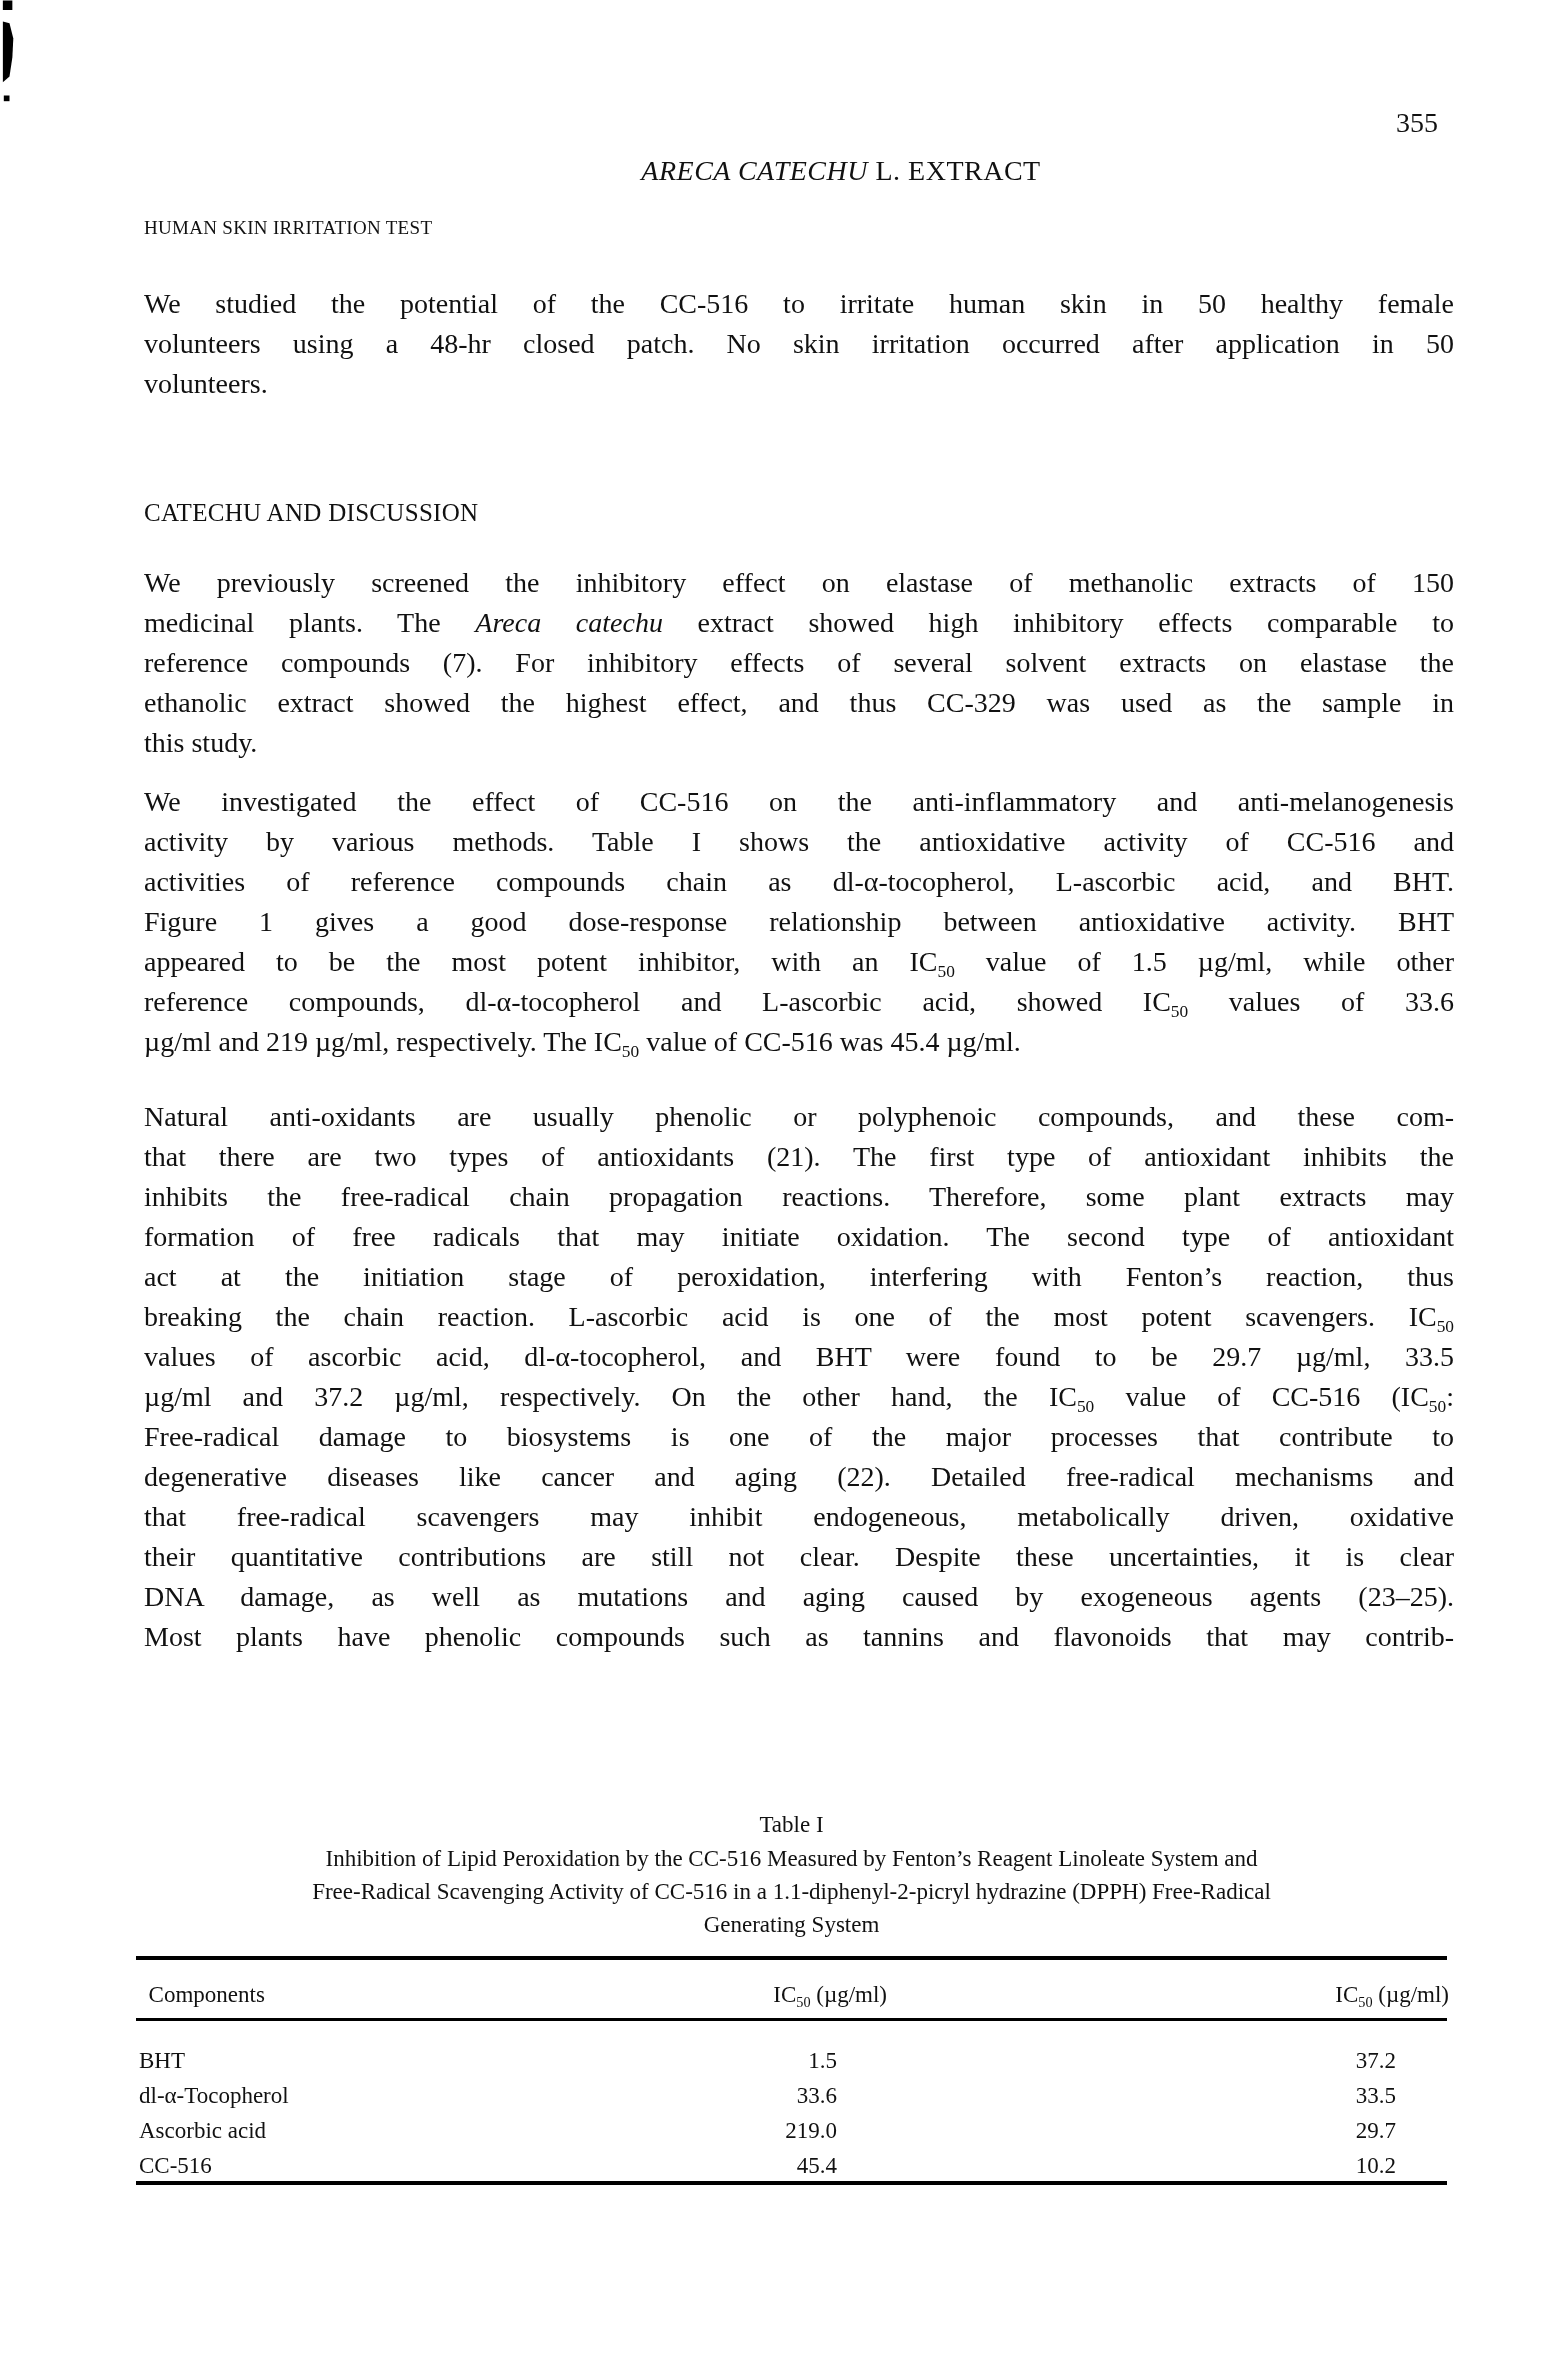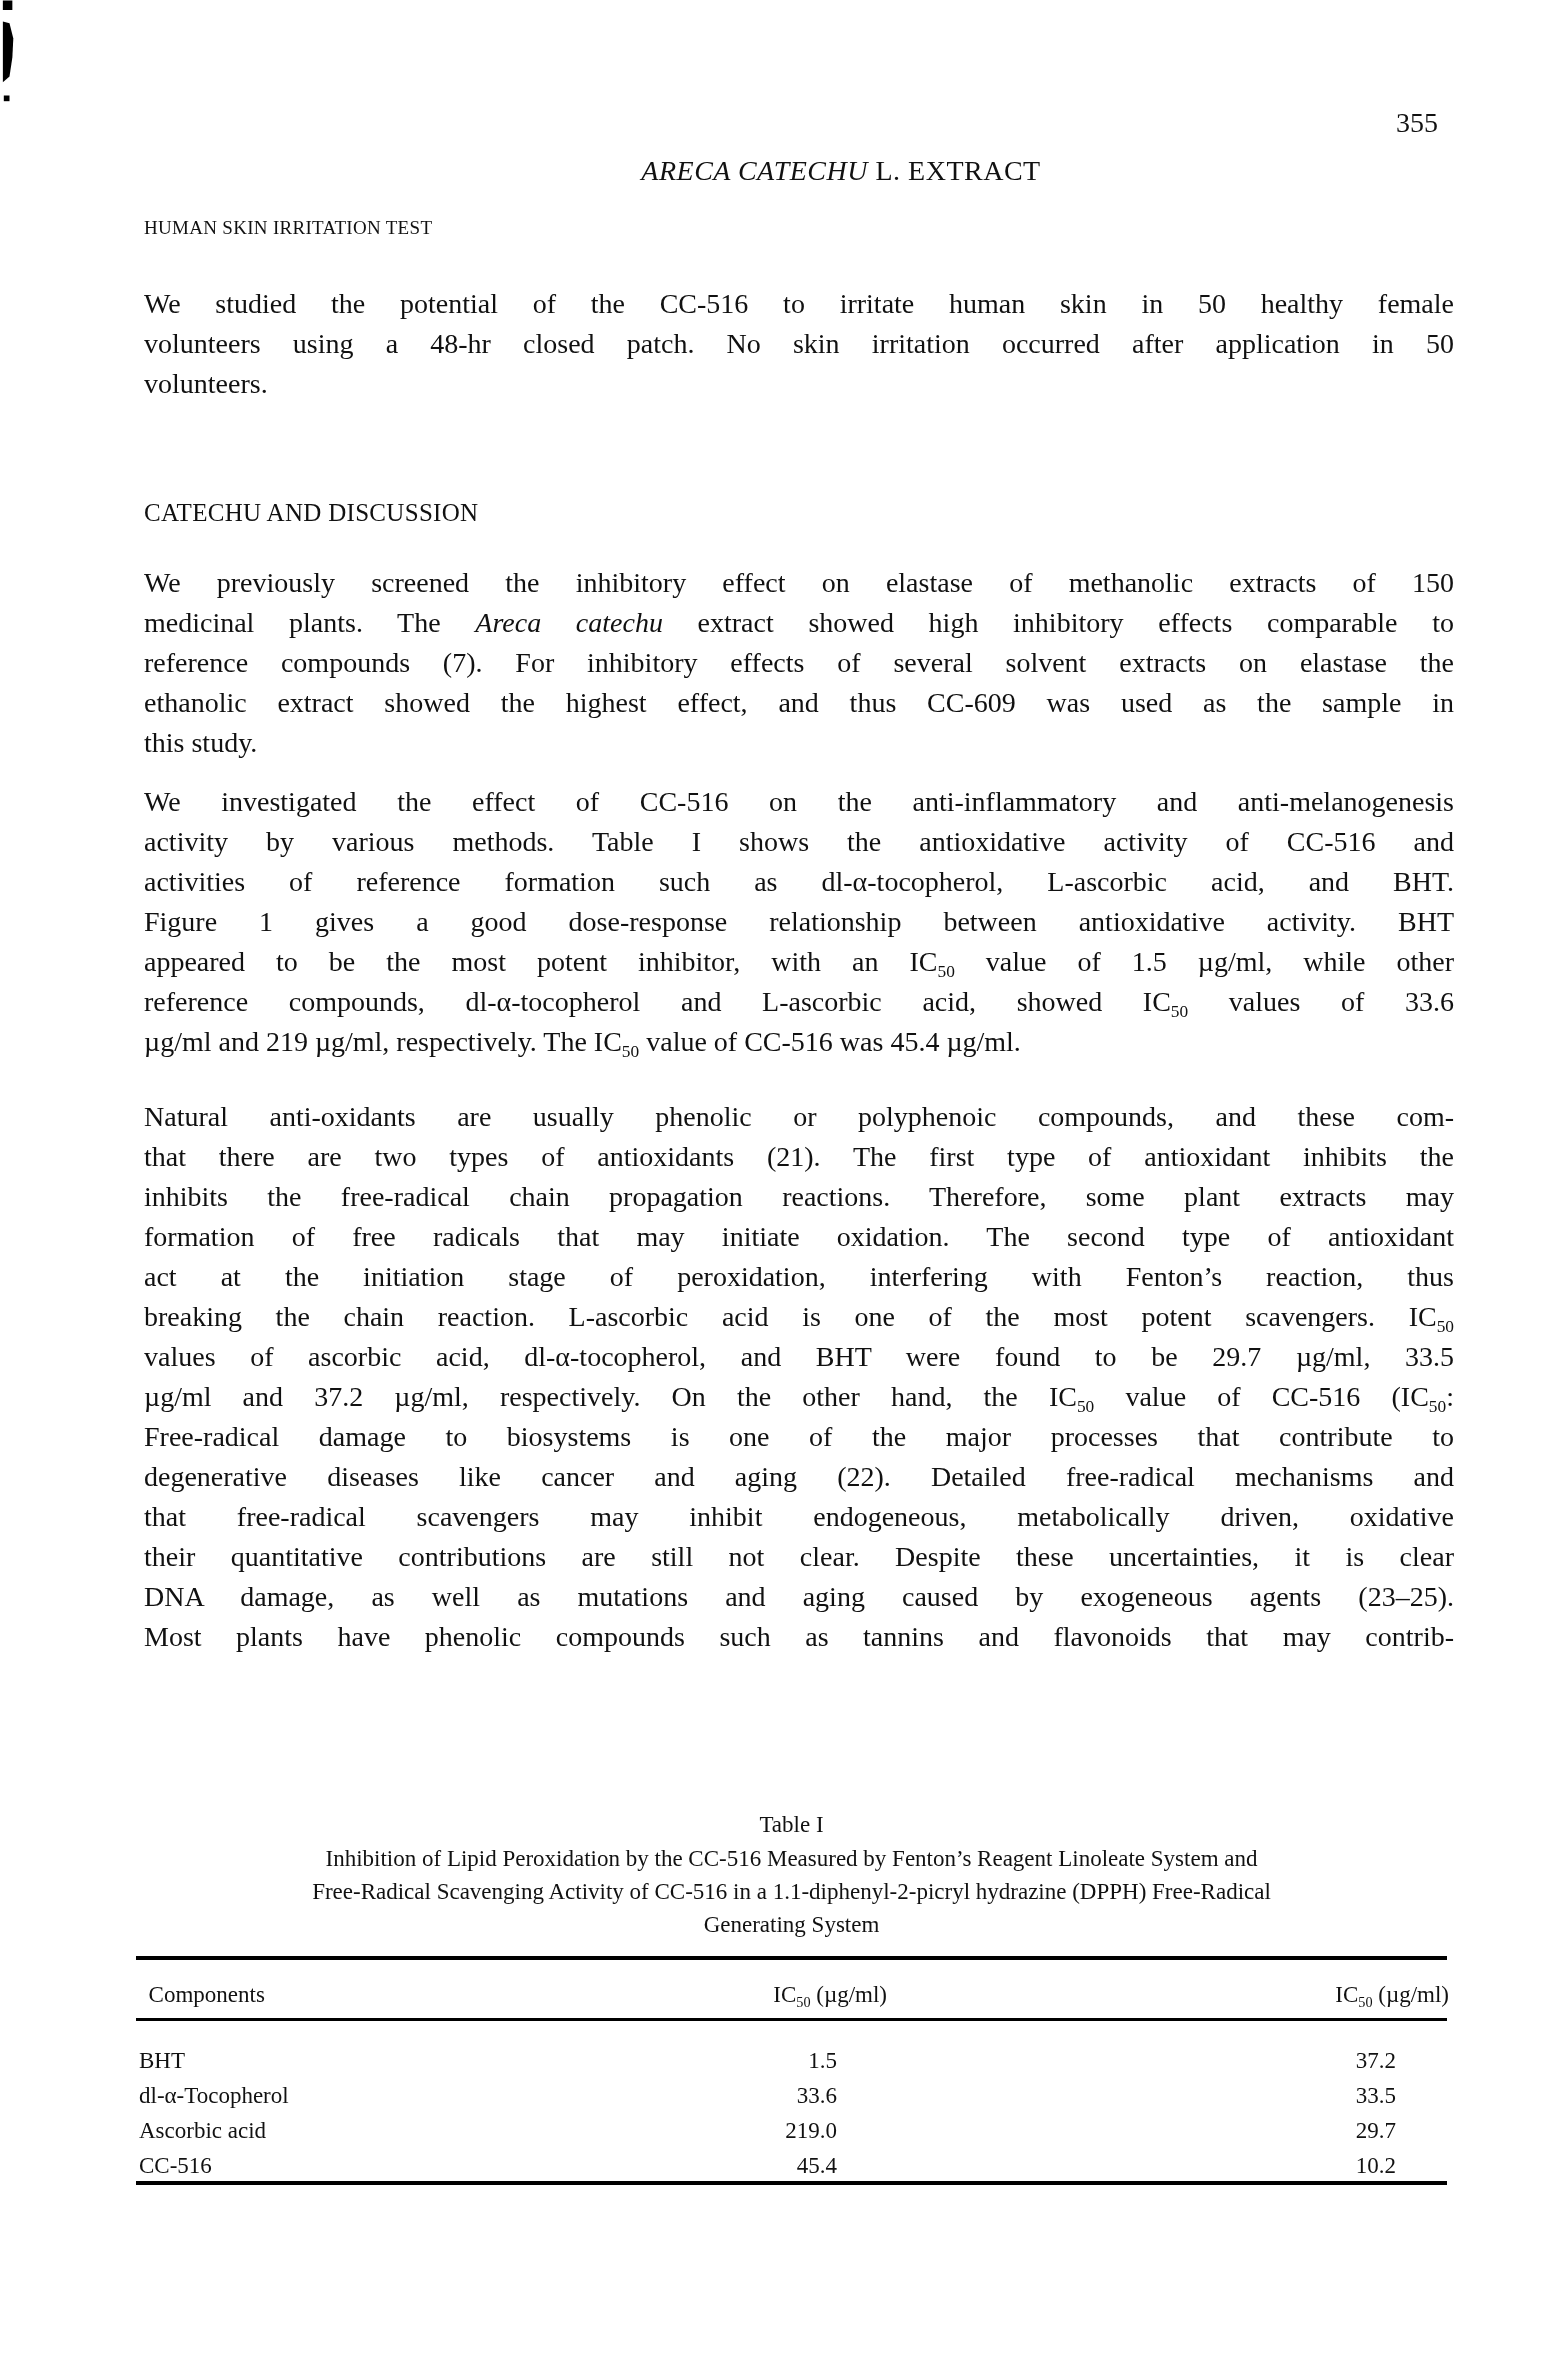--- a/index.html
+++ b/index.html
@@ -54,28 +54,28 @@
 </div>
 
 <div class="page" style="top:499px;">
   <div class="section-head">CATECHU AND DISCUSSION</div>
 </div>
 
 <div class="page" style="top:563px;">
   <div class="line">We previously screened the inhibitory effect on elastase of methanolic extracts of 150</div>
   <div class="line"><span>medicinal plants. The </span><i>Areca catechu</i><span> extract showed high inhibitory effects comparable to</span></div>
   <div class="line">reference compounds (7). For inhibitory effects of several solvent extracts on elastase the</div>
-  <div class="line">ethanolic extract showed the highest effect, and thus CC-609 was used as the sample in</div>
+  <div class="line">ethanolic extract showed the highest effect, and thus CC-329 was used as the sample in</div>
   <div class="line last">this study.</div>
 </div>
 
 <div class="page" style="top:782px;">
   <div class="line">We investigated the effect of CC-516 on the anti-inflammatory and anti-melanogenesis</div>
   <div class="line">activity by various methods. Table I shows the antioxidative activity of CC-516 and</div>
-  <div class="line">activities of reference formation such as dl-α-tocopherol, L-ascorbic acid, and BHT.</div>
+  <div class="line">activities of reference compounds chain as dl-α-tocopherol, L-ascorbic acid, and BHT.</div>
   <div class="line">Figure 1 gives a good dose-response relationship between antioxidative activity. BHT</div>
   <div class="line"><span>appeared to be the most potent inhibitor, with an IC</span><sub>50</sub><span> value of 1.5 µg/ml, while other</span></div>
   <div class="line"><span>reference compounds, dl-α-tocopherol and L-ascorbic acid, showed IC</span><sub>50</sub><span> values of 33.6</span></div>
   <div class="line last"><span>µg/ml and 219 µg/ml, respectively. The IC</span><sub>50</sub><span> value of CC-516 was 45.4 µg/ml.</span></div>
 </div>
 
 <div class="page" style="top:1097px;">
   <div class="line">Natural anti-oxidants are usually phenolic or polyphenoic compounds, and these com-</div>
   <div class="line">that there are two types of antioxidants (21). The first type of antioxidant inhibits the</div>
   <div class="line">inhibits the free-radical chain propagation reactions. Therefore, some plant extracts may</div>

